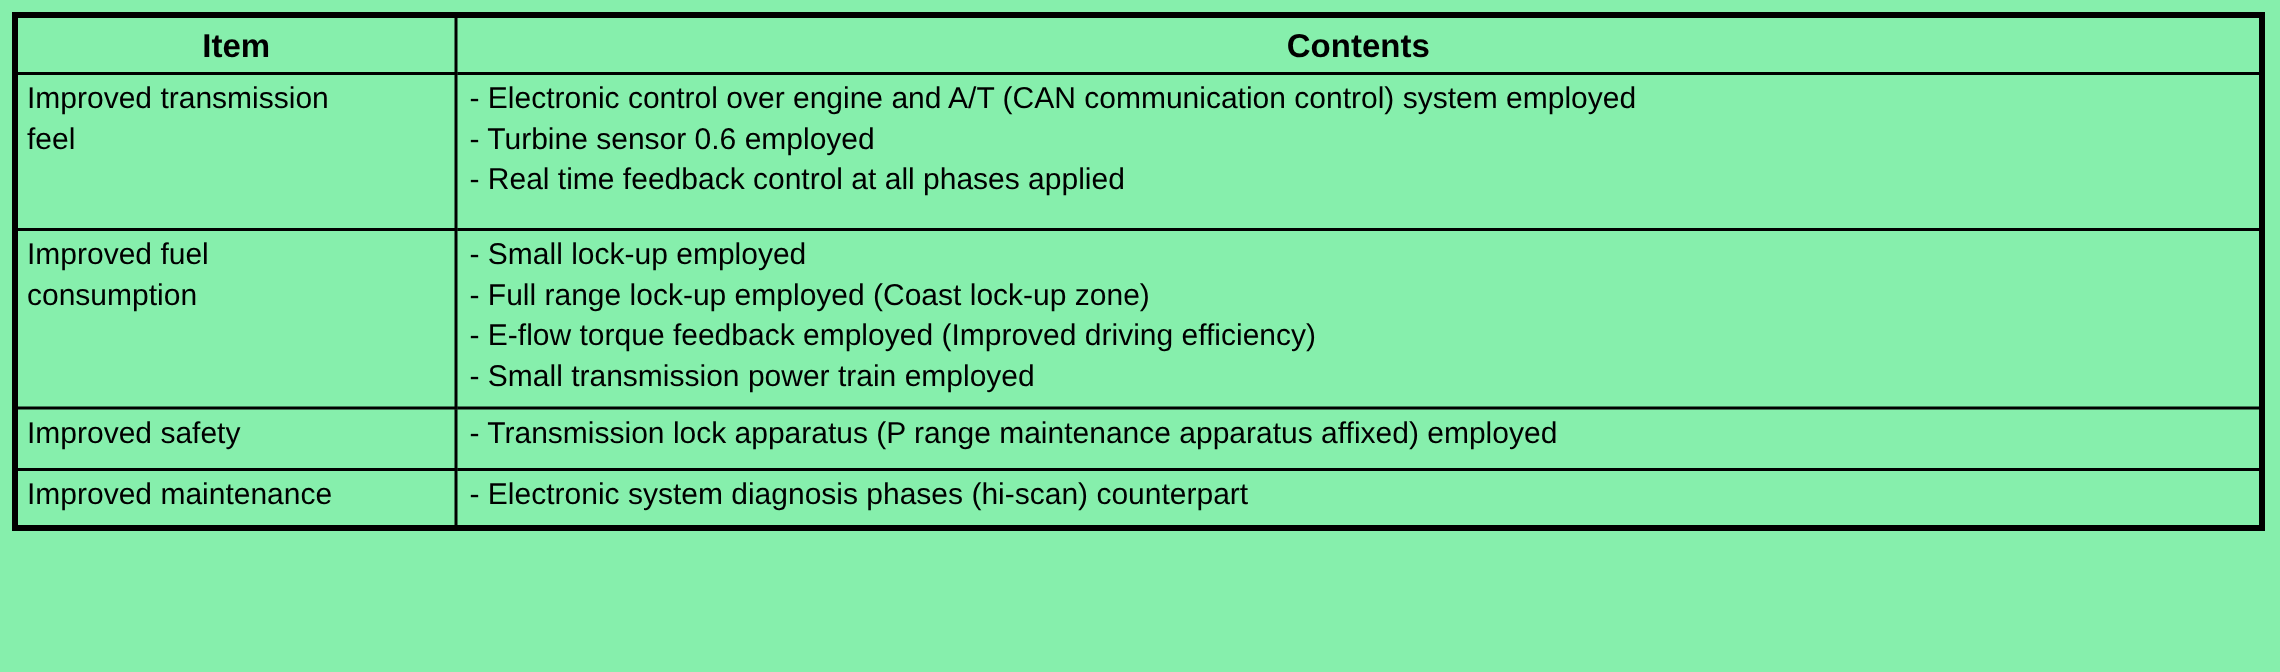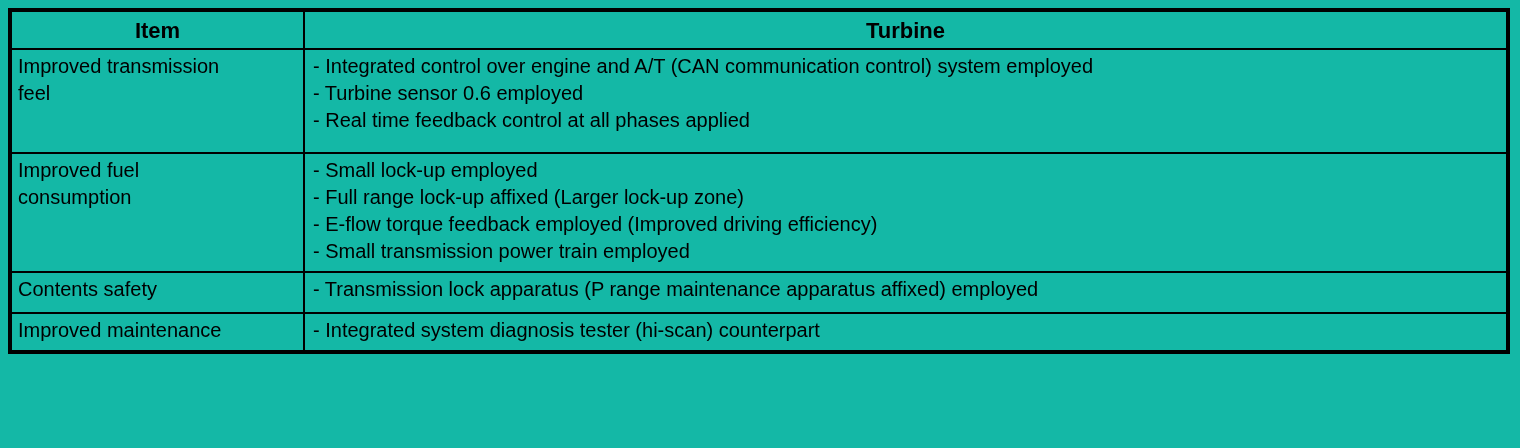--- a/index.html
+++ b/index.html
@@ -7,21 +7,21 @@
     padding: 0;
     background: #ffffff;
     width: 1520px;
     height: 448px;
     overflow: hidden;
   }
   .page {
     position: relative;
     width: 1520px;
     height: 448px;
-    background: #14b8a6;
+    background: #86efac;
     font-family: "Liberation Sans", "DejaVu Sans", sans-serif;
     color: #000000;
   }
   table.spec-table {
     position: absolute;
     left: 8px;
     top: 8px;
     width: 1502px;
     border-collapse: collapse;
     border: 4px solid #000000;
@@ -63,50 +63,50 @@
 
 <div class="page">
   <table class="spec-table">
     <colgroup>
       <col class="col-item">
       <col class="col-contents">
     </colgroup>
     <thead>
       <tr>
         <th>Item</th>
-        <th>Turbine</th>
+        <th>Contents</th>
       </tr>
     </thead>
     <tbody>
       <tr class="r1">
         <td class="item-cell">Improved transmission
 feel</td>
         <td class="contents-cell">
-          <div>- Integrated control over engine and A/T (CAN communication control) system employed</div>
+          <div>- Electronic control over engine and A/T (CAN communication control) system employed</div>
           <div>- Turbine sensor 0.6 employed</div>
           <div>- Real time feedback control at all phases applied</div>
         </td>
       </tr>
       <tr class="r3">
         <td class="item-cell">Improved fuel
 consumption</td>
         <td class="contents-cell">
           <div>- Small lock-up employed</div>
-          <div>- Full range lock-up affixed (Larger lock-up zone)</div>
+          <div>- Full range lock-up employed (Coast lock-up zone)</div>
           <div>- E-flow torque feedback employed (Improved driving efficiency)</div>
           <div>- Small transmission power train employed</div>
         </td>
       </tr>
       <tr class="r4">
-        <td class="item-cell">Contents safety</td>
+        <td class="item-cell">Improved safety</td>
         <td class="contents-cell">
           <div>- Transmission lock apparatus (P range maintenance apparatus affixed) employed</div>
         </td>
       </tr>
       <tr class="r5">
         <td class="item-cell">Improved maintenance</td>
         <td class="contents-cell">
-          <div>- Integrated system diagnosis tester (hi-scan) counterpart</div>
+          <div>- Electronic system diagnosis phases (hi-scan) counterpart</div>
         </td>
       </tr>
     </tbody>
   </table>
 </div>
 
 </body></html>

